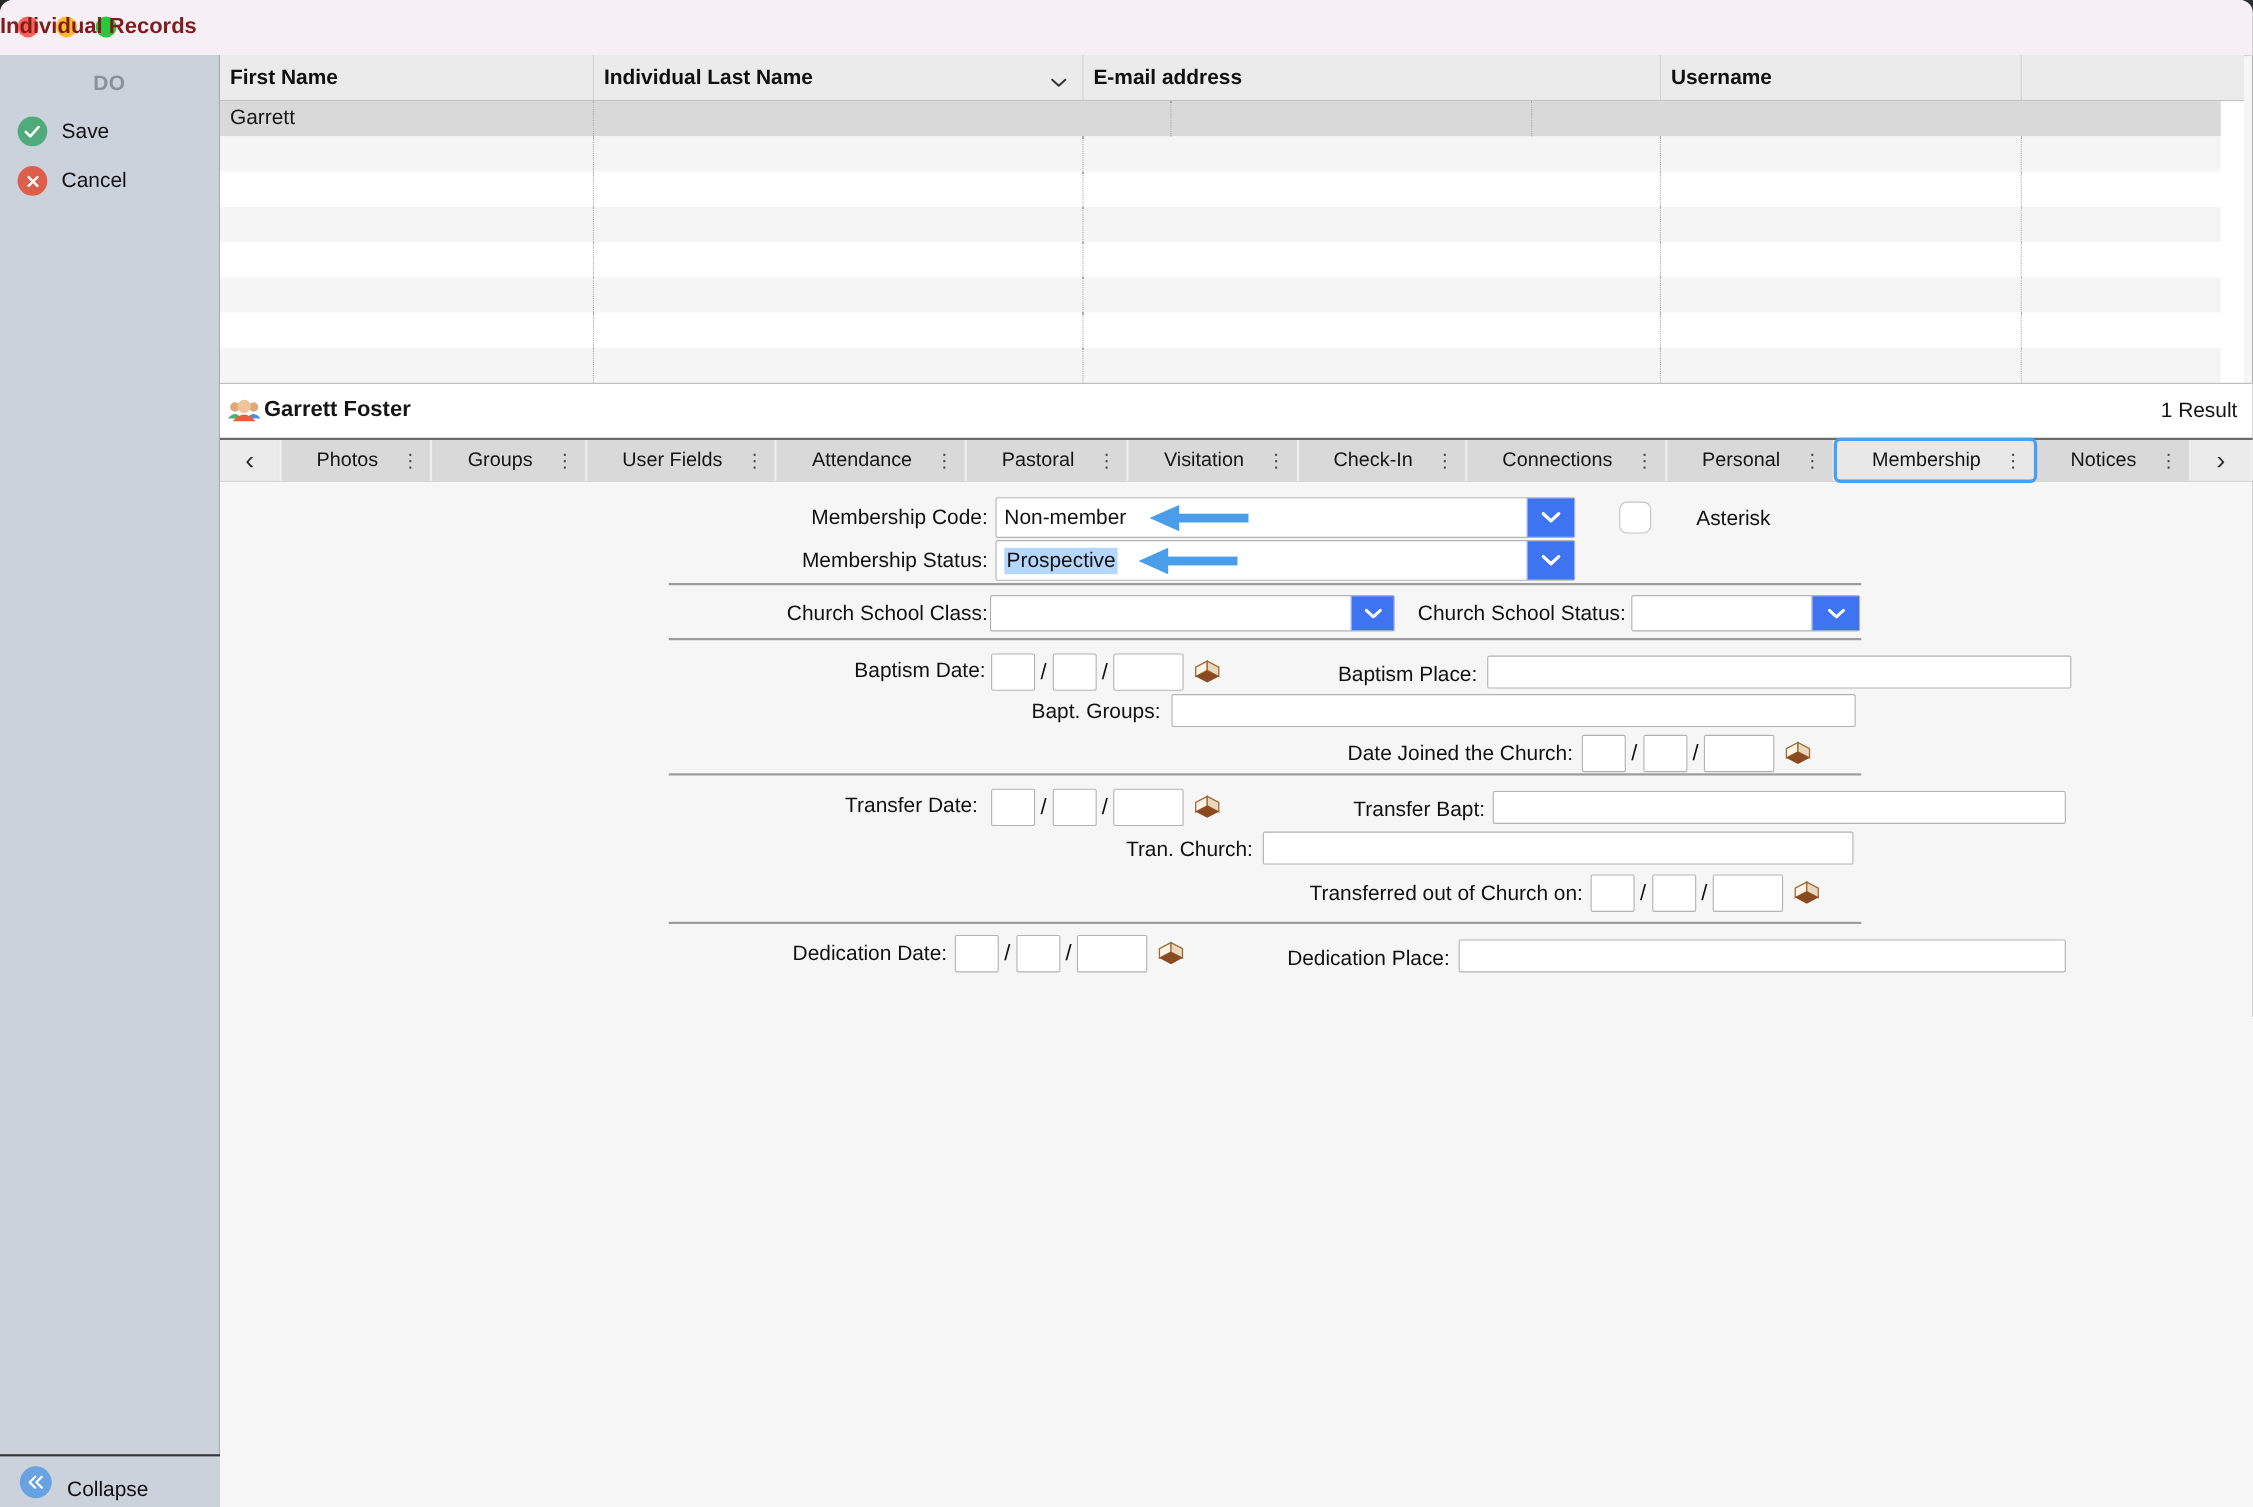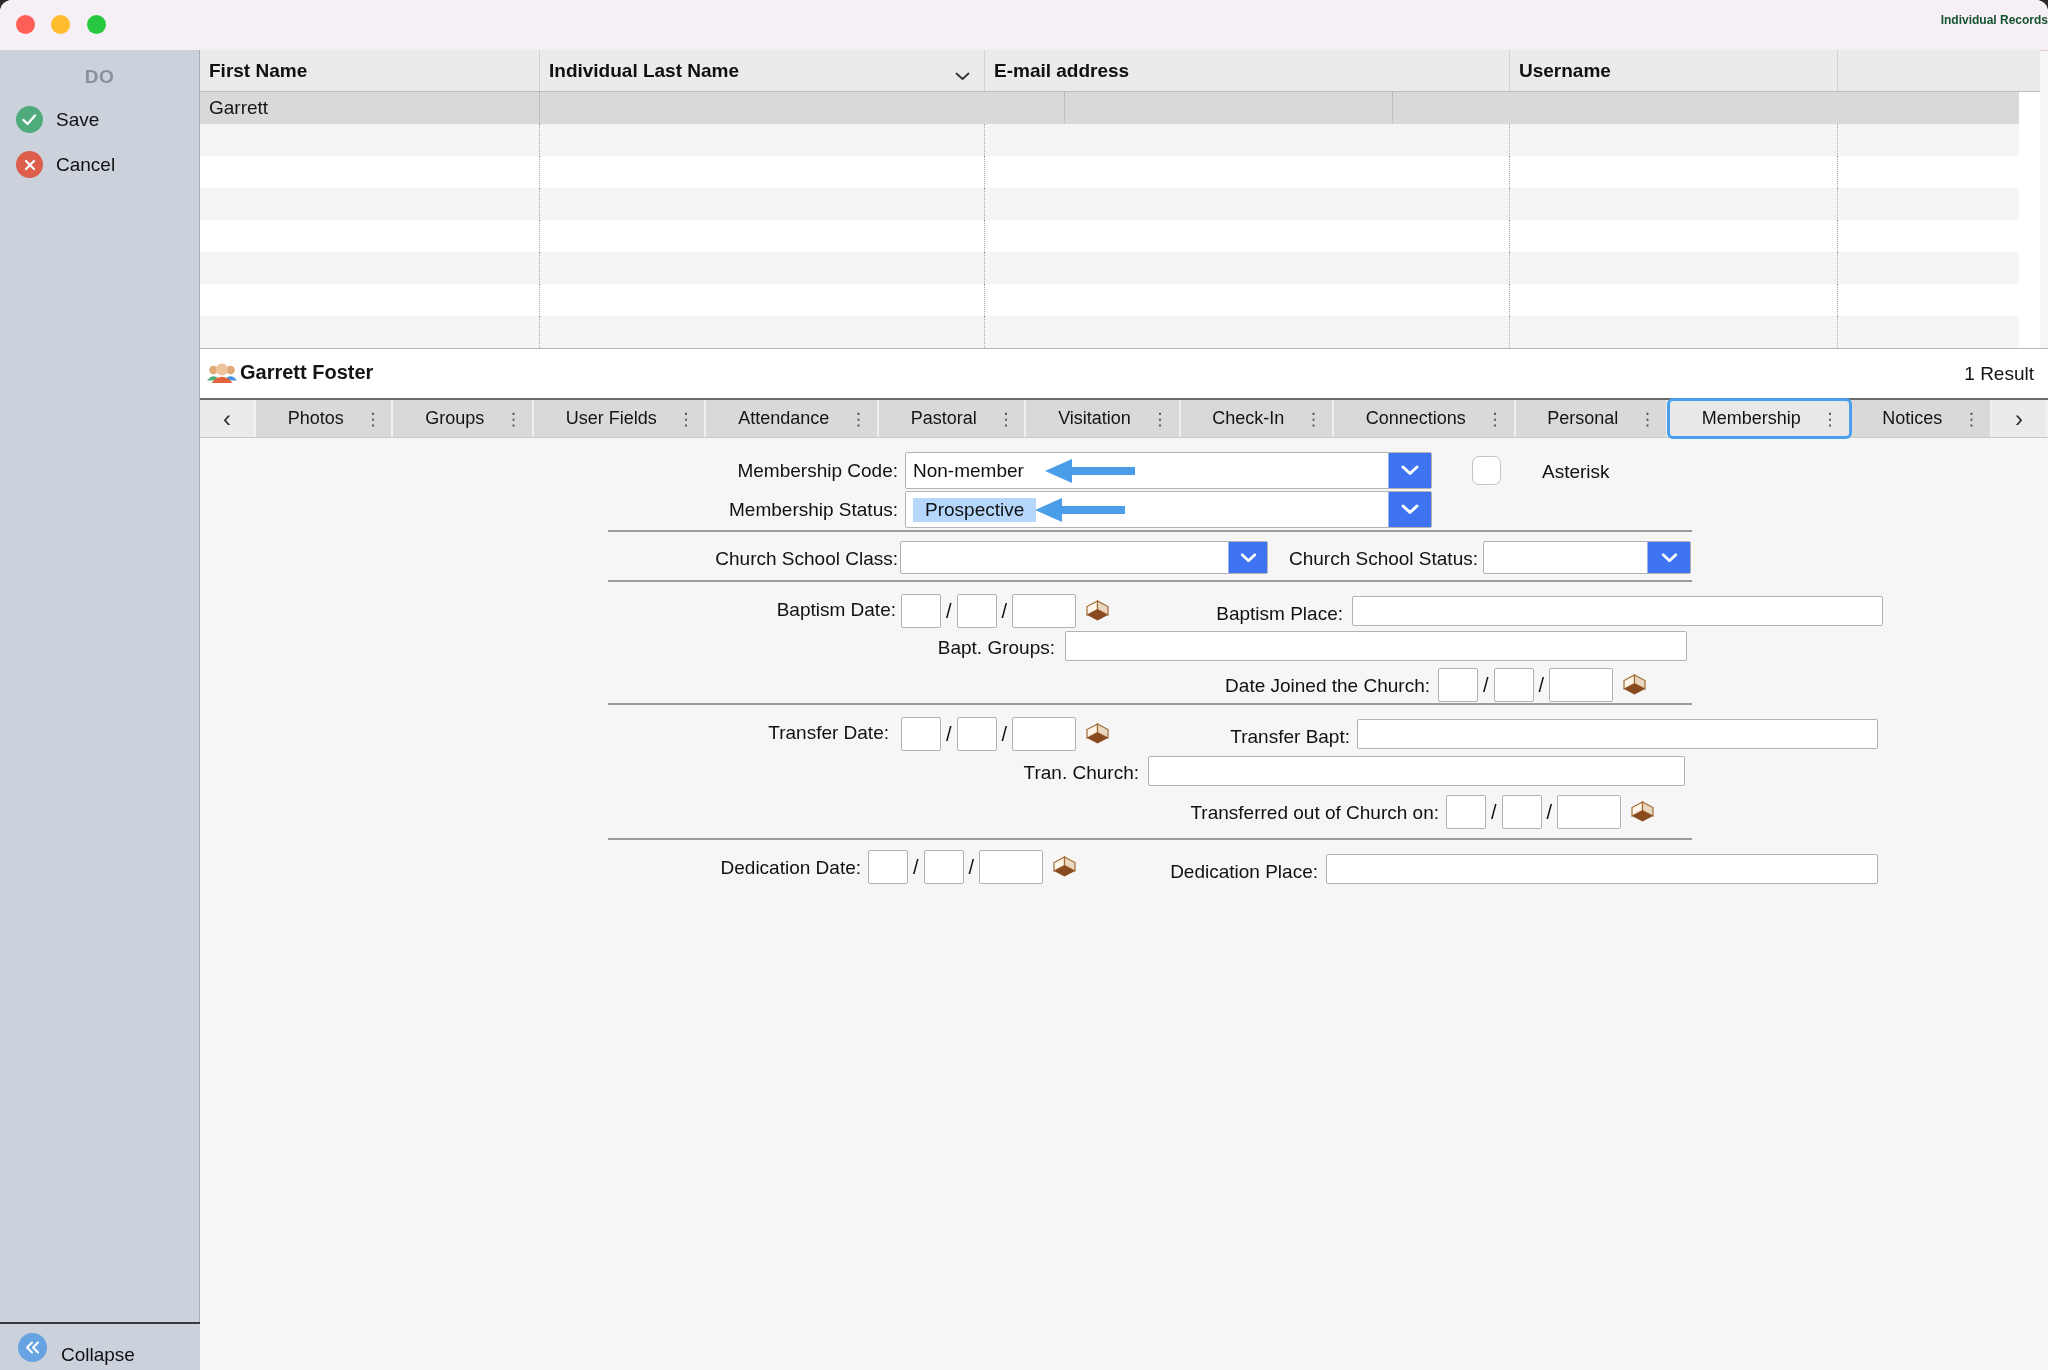--- a/index.html
+++ b/index.html
@@ -3,22 +3,22 @@
 <meta charset="utf-8">
 <style>
   html,body{margin:0;padding:0;width:2048px;height:1370px;overflow:hidden;
     font-family:"Liberation Sans", sans-serif; background:#2b2b2b;}
   .window{position:relative;width:2048px;height:1370px;background:#f6f6f6;
     border-radius:12px 12px 0 0;overflow:hidden;}
 
   
   .titlebar{position:absolute;left:0;top:0;width:2048px;height:50px;background:#f7eff6;
     border-bottom:1px solid #d9d0d8;}
-  .titlebar .title{position:absolute;left:0;right:0;top:13px;text-align:right;
-    font-size:12px;font-weight:bold;color:#14532d;}
+  .titlebar .title{position:absolute;left:0;right:0;top:13px;text-align:left;
+    font-size:20px;font-weight:bold;color:#7f1d1d;}
   .tl{position:absolute;top:15px;width:19px;height:19px;border-radius:50%;}
   .tl.r{left:16px}.tl.y{left:51px}.tl.g{left:87px}
 
   
   .sidebar{position:absolute;left:0;top:50px;width:200px;height:1320px;background:#ccd2dc;
     border-right:1px solid #a7acb6;box-sizing:border-box;}
   .sb-heading{margin-top:16px;text-align:center;font-size:19px;font-weight:bold;
     color:#8b9099;letter-spacing:.5px;}
   .sb-item{display:flex;align-items:center;gap:13px;margin:18px 0 0 16px;font-size:19px;color:#111;cursor:default;}
   .sb-circle{width:27px;height:27px;border-radius:50%;display:flex;align-items:center;justify-content:center;flex:0 0 27px;}
@@ -64,21 +64,21 @@
 
   
   .form{position:absolute;left:200px;top:438px;width:1848px;height:932px;background:#f6f6f6;}
   .flabel{position:absolute;font-size:19px;color:#111;text-align:right;white-space:nowrap;}
   .combo{position:absolute;background:#fff;border:1px solid #b2b2b2;border-radius:2px;box-sizing:border-box;
     display:flex;align-items:stretch;}
   .combo .ctext{flex:1;display:flex;align-items:center;padding-left:7px;font-size:19px;color:#111;overflow:hidden;}
   .combo .cbtn{flex:0 0 42px;background:#3e73f2;border-left:1px solid #9db4ee;display:flex;
     align-items:center;justify-content:center;}
   .combo.small .cbtn{flex-basis:38px;}
-  .hl{background:#b5d7fb;padding:1px 12px;}
+  .hl{background:#b5d7fb;padding:1px 2px;}
   .tfield{position:absolute;background:#fff;border:1px solid #b2b2b2;border-radius:2px;box-sizing:border-box;
     font-size:19px;color:#111;padding:0 6px;font-family:"Liberation Sans",sans-serif;}
   .checkbox{position:absolute;width:29px;height:29px;background:#fff;border:1px solid #c4c4c4;
     border-radius:7px;box-sizing:border-box;}
   .divider{position:absolute;left:408px;width:1084px;height:2px;background:#9c9c9c;}
   .dategroup{position:absolute;display:flex;align-items:center;gap:5px;}
   .dbox{width:40px;height:34px;background:#fff;border:1px solid #b2b2b2;border-radius:2px;box-sizing:border-box;
     font-size:19px;text-align:center;font-family:"Liberation Sans",sans-serif;padding:0;}
   .dbox.year{width:64px;}
   .dslash{font-size:20px;color:#111;}

